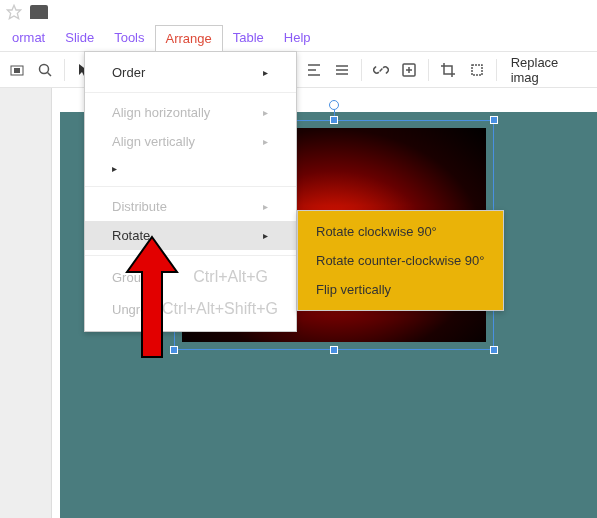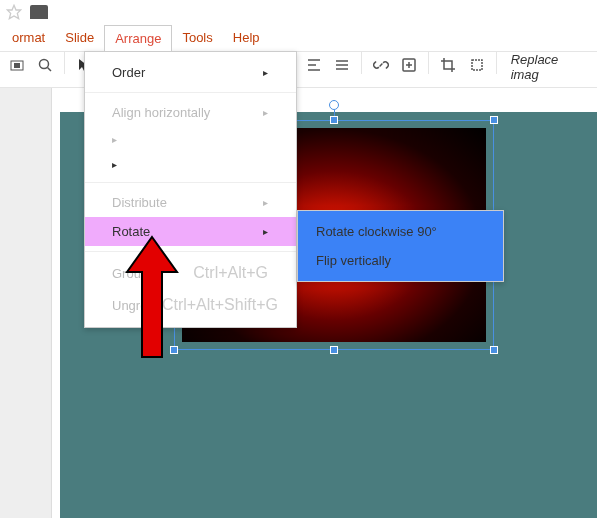--- a/index.html
+++ b/index.html
@@ -3,25 +3,25 @@
 <meta charset="utf-8">
 <style>
 * { margin: 0; padding: 0; box-sizing: border-box; font-family: Arial, sans-serif; }
 body { width: 597px; height: 518px; background: #fff; overflow: hidden; position: relative; }
 
 .titlebar { height: 24px; display: flex; align-items: center; padding: 2px 6px; gap: 8px; }
 .star-icon { width: 16px; height: 16px; color: #ccc; }
 .folder-icon { width: 18px; height: 14px; background: #555; border-radius: 2px 2px 0 0; position: relative; }
 
 .menubar { height: 28px; display: flex; align-items: center; border-bottom: 1px solid #e5e5e5; padding: 0 2px; }
-.menu-item { padding: 5px 10px; font-size: 13px; color: #c2410c; cursor: pointer; }
+.menu-item { padding: 5px 10px; font-size: 13px; color: #8b5cf6; cursor: pointer; }
 .menu-item.open { background: #fff; border: 1px solid #ccc; border-bottom: none; color: #dd4b39; position: relative; z-index: 101; }
 .edit-status { padding: 5px 10px; font-size: 13px; color: #999; }
 
-.toolbar { height: 36px; display: flex; padding: 0 4px; border-bottom: 1px solid #e5e5e5; gap: 2px; font-style: italic; }
+.toolbar { height: 36px; display: flex; align-items: center; padding: 0 4px; border-bottom: 1px solid #e5e5e5; gap: 2px; }
 .tb-btn { width: 28px; height: 26px; display: flex; align-items: center; justify-content: center; color: #555; cursor: pointer; }
 .tb-sep { width: 1px; height: 22px; background: #e5e5e5; margin: 0 4px; }
 .tb-text { font-size: 13px; color: #333; padding: 0 8px; cursor: pointer; }
 
 .workspace { position: absolute; left: 0; right: 0; top: 88px; bottom: 0; display: flex; }
 .sidebar { width: 52px; background: #eee; border-right: 1px solid #ddd; }
 .canvas-wrap { flex: 1; background: #fff; position: relative; padding: 24px 0 0 0; }
 .slide { position: absolute; left: 8px; top: 24px; right: 0; bottom: 0; background: #4a7c7e; }
 .image-sel { position: absolute; left: 114px; top: 8px; width: 320px; height: 230px; }
 .sel-border { position: absolute; inset: 0; border: 1px solid #4a90e2; }
@@ -29,27 +29,27 @@
 .h-nw { top: -4px; left: -4px; } .h-n { top: -4px; left: calc(50% - 4px); } .h-ne { top: -4px; right: -4px; }
 .h-w { top: calc(50% - 4px); left: -4px; } .h-e { top: calc(50% - 4px); right: -4px; }
 .h-sw { bottom: -4px; left: -4px; } .h-s { bottom: -4px; left: calc(50% - 4px); } .h-se { bottom: -4px; right: -4px; }
 .rot { position: absolute; top: -20px; left: calc(50% - 5px); width: 10px; height: 10px; border: 1px solid #4a90e2; border-radius: 50%; background: #fff; }
 .rot::after { content: ''; position: absolute; top: 9px; left: 4px; width: 1px; height: 8px; background: #4a90e2; }
 .sel-img { position: absolute; inset: 8px; background: radial-gradient(ellipse at 50% 55%, #ff2a1a 0%, #cc1100 20%, #660000 45%, #1a0000 70%, #000 100%); }
 
 .dropdown { position: absolute; left: 84px; top: 51px; width: 213px; background: #fff; border: 1px solid #ccc; box-shadow: 0 2px 6px rgba(0,0,0,0.2); z-index: 100; padding: 6px 0; }
 .dd-item { padding: 7px 28px 7px 27px; font-size: 13px; color: #333; display: flex; justify-content: space-between; align-items: center; cursor: pointer; }
 .dd-item.disabled { color: #bbb; cursor: default; }
-.dd-item.hover { background: #f0abfc; gap: 8px; }
+.dd-item.hover { background: #e5e5e5; gap: 8px; }
 .dd-arrow { color: inherit; font-size: 10px; }
 .dd-sep { height: 1px; background: #eee; margin: 5px 0; }
 .dd-short { color: #999; font-size: 16px; }
 .dd-item.disabled .dd-short { color: #ccc; }
 
-.submenu { position: absolute; left: 297px; top: 210px; width: 207px; background: #3b82f6; border: 1px solid #ccc; box-shadow: 0 2px 6px rgba(0,0,0,0.2); z-index: 102; padding: 6px 0; }
+.submenu { position: absolute; left: 297px; top: 210px; width: 207px; background: #eab308; border: 1px solid #ccc; box-shadow: 0 2px 6px rgba(0,0,0,0.2); z-index: 102; padding: 6px 0; }
 .sub-item { padding: 7px 18px; font-size: 13px; color: #333; cursor: pointer; }
 
 .arrow-anno { position: absolute; left: 122px; top: 232px; z-index: 200; pointer-events: none; }
 
 svg { display: block; }
 </style>
 </head>
 <body>
 
 <div class="titlebar">
@@ -57,22 +57,23 @@
     <svg class="star-icon" viewBox="0 0 24 24" fill="none" stroke="#ccc" stroke-width="2">
         <polygon points="12,2 15,9 22,9 17,14 19,22 12,18 5,22 7,14 2,9 9,9"></polygon>
       </svg>
   </span>
   <span class="folder-icon"></span>
 </div>
 
 <div class="menubar">
   <div class="menu-item">ormat</div>
   <div class="menu-item">Slide</div>
+  <div class="menu-item">Tools</div>
   <div class="menu-item open">Arrange</div>
-  <div class="menu-item">Tools</div>
+  <div class="menu-item">Table</div>
   <div class="menu-item">Help</div>
 </div>
 
 <div class="toolbar">
   <div class="tb-btn">
       <svg width="16" height="16" viewBox="0 0 16 16">
         <rect x="2" y="4" width="12" height="9" fill="none" stroke="#555"></rect>
         <rect x="5" y="6" width="6" height="5" fill="#555"></rect>
       </svg>
     </div>
@@ -156,20 +157,21 @@
   <div class="dd-item">
       <span>Order</span>
       <span class="dd-arrow">▸</span>
     </div>
   <div class="dd-sep"></div>
   <div class="dd-item disabled">
       <span>Align horizontally</span>
       <span class="dd-arrow">▸</span>
     </div>
   <div class="dd-item disabled">
+      <span>Align vertically</span>
       <span class="dd-arrow">▸</span>
     </div>
   <div class="dd-item">
       <span class="dd-arrow">▸</span>
     </div>
   <div class="dd-sep"></div>
   <div class="dd-item disabled">
       <span>Distribute</span>
       <span class="dd-arrow">▸</span>
     </div>
@@ -183,20 +185,21 @@
       <span class="dd-short">Ctrl+Alt+G</span>
     </div>
   <div class="dd-item disabled">
       <span>Ungroup</span>
       <span class="dd-short">Ctrl+Alt+Shift+G</span>
     </div>
 </div>
 
 <div class="submenu">
   <div class="sub-item">Rotate clockwise 90°</div>
+  <div class="sub-item">Rotate counter-clockwise 90°</div>
   <div class="sub-item">Flip vertically</div>
 </div>
 
 <div class="arrow-anno">
   <svg width="60" height="130" viewBox="0 0 60 130">
     <path d="M30 5 L55 40 L40 40 L40 125 L20 125 L20 40 L5 40 Z" fill="#e20000" stroke="#000" stroke-width="2"></path>
   </svg>
 </div>
 
 </body></html>

